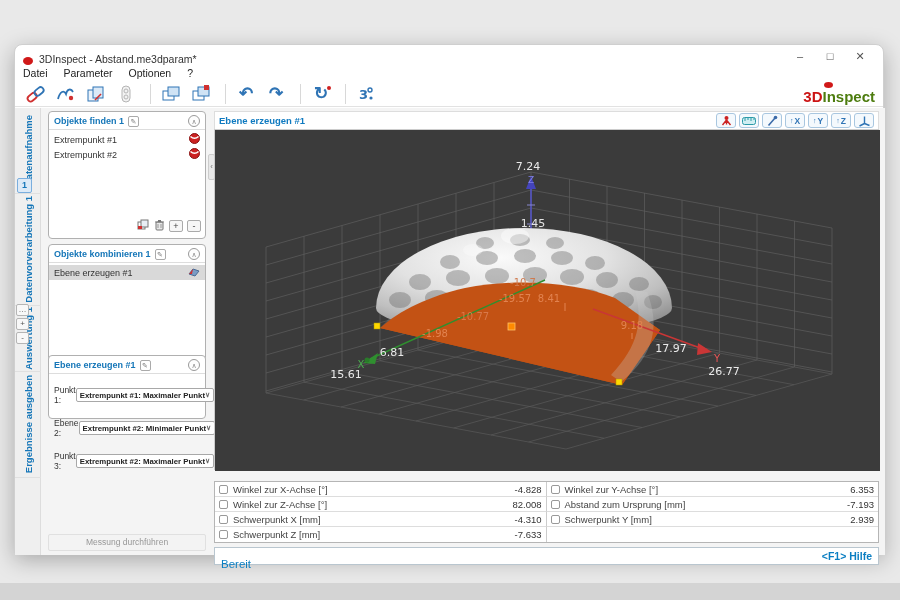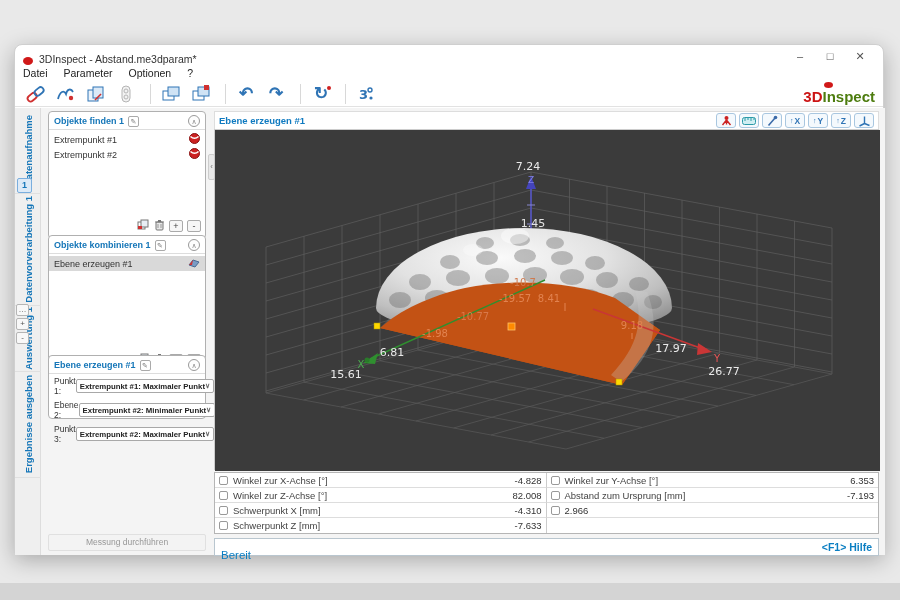--- a/index.html
+++ b/index.html
@@ -47,40 +47,40 @@
   .panel-head { display:flex; align-items:center; padding:3px 5px 2px 5px; border-bottom:1px solid #ddd; }
   .panel-title { color:#1576b8; font-weight:bold; font-size:9px; margin-right:4px; white-space:nowrap; }
   .edit-btn { width:11px; height:11px; border:1px solid #aaa; border-radius:2px; font-size:7px; color:#777; text-align:center; line-height:10px; }
   .collapse-btn { margin-left:auto; width:12px; height:12px; border:1px solid #999; border-radius:50%; color:#888; font-size:7px; text-align:center; line-height:11px; background:#fdfdfd; }
   .plist { padding:2px 0; }
   .plist-item { display:flex; align-items:center; height:15px; padding:0 5px; font-size:9px; color:#333; }
   .plist-item.selected { background:#d9d9d9; }
   .plist-item .obj-icon { margin-left:auto; }
   .panel-foot { position:absolute; bottom:3px; right:4px; display:flex; align-items:center; gap:4px; }
   .mini-btn { width:14px; height:12px; border:1px solid #aaa; background:#f6f6f6; color:#444; font-size:9px; line-height:10px; text-align:center; border-radius:2px; }
-  .field-row { display:flex; align-items:center; padding:2px 5px; }
+  .field-row { display:flex; align-items:center; padding:2px 5px;margin-top:9px; }
   .field-label { font-size:8.5px; color:#333; width:42px; }
   .select { flex:1; height:14px; border:1px solid #a8a8a8; border-radius:2px; background:#fff; display:flex; align-items:center; padding:0 3px;font-weight:bold; }
   .select .val { font-size:7.8px; color:#222; flex:1; white-space:nowrap; overflow:hidden; }
   .select .chev { font-size:7px; color:#666; }
 
   .measure-btn { position:absolute; left:7px; bottom:4px; width:158px; height:17px; background:#f3f3f3; border:1px solid #e0e0e0; border-radius:2px; color:#979797; font-size:8.5px; text-align:center; line-height:15px; }
 
   .split-handle { position:absolute; left:193px; top:46px; width:7px; height:26px; background:#e8e8e8; border:1px solid #ccc; color:#777; font-size:8px; text-align:center; line-height:24px; border-radius:2px; }
 
   
   .vpcol { position:absolute; left:199px; top:3px; width:665px; height:444px; }
   .vp-head { height:18px; display:flex; align-items:center; background:#fff; border:1px solid #ddd; border-bottom:none; padding:0 4px; }
   .vp-title { color:#0f7ac0; font-weight:bold; font-size:9.5px; flex:1; }
   .vp-btn { width:20px; height:15px; border:1px solid #a9c7e0; background:#f4f9fd; border-radius:3px; margin-left:3px; display:flex; align-items:center; justify-content:center; color:#2f74b5; font-size:8.5px; font-weight:bold; }
   .vp-btn .arr { font-size:7px; margin-right:1px; font-weight:normal; }
   .canvas-wrap { width:665px; height:341px; background:#3b3b3b; border:1px solid #ccc; }
 
   
-  .results { margin-top:2px; display:grid; grid-template-columns:1fr 1fr; border:1px solid #b5b5b5; background:#fff; }
+  .results { margin-top:11px; display:grid; grid-template-columns:1fr 1fr; border:1px solid #b5b5b5; background:#fff; }
   .res-cell { display:flex; align-items:center; height:15px; border-bottom:1px solid #ddd; padding:0 4px; }
   .res-cell.lc { border-right:1px solid #ccc; }
   .res-cell:nth-last-child(1), .res-cell:nth-last-child(2) { border-bottom:none; }
   .cb { width:9px; height:9px; border:1px solid #999; border-radius:2px; background:#fff; margin-right:5px; flex:none; }
   .res-label { font-size:9.5px; color:#444; flex:1; white-space:nowrap; }
   .res-value { font-size:9.5px; color:#333; }
   .res-cell.empty { visibility:hidden; }
 
   
   .statusbar { margin-top:4px; height:18px; border:1px solid #b9c6cf; background:#fff; display:flex; align-items:center; padding:0 6px; }
@@ -235,21 +235,21 @@
                 <line x1="1" y1="3" x2="10" y2="3" stroke="#777"></line>
                 <rect x="4" y="1" width="3" height="2" fill="#777"></rect>
                 <line x1="4" y1="5" x2="4" y2="9" stroke="#999"></line>
                 <line x1="7" y1="5" x2="7" y2="9" stroke="#999"></line>
               </svg></span>
           <span class="mini-btn">+</span>
           <span class="mini-btn">-</span>
         </div>
       </div>
 
-      <div class="panel" style="top:127px;height:138px;">
+      <div class="panel" style="top:136px;height:138px;">
         <div class="panel-head">
           <span class="panel-title">Objekte kombinieren 1</span>
           <span class="edit-btn">✎</span>
           <span class="collapse-btn">∧</span>
         </div>
         <div class="plist">
           <div class="plist-item selected">
             <span>Ebene erzeugen #1</span>
             <span class="obj-icon">
               <svg width="12" height="11">
@@ -472,21 +472,22 @@
             <span class="res-label">Abstand zum Ursprung [mm]</span>
             <span class="res-value">-7.193</span>
           </div>
         <div class="res-cell lc">
             <span class="cb"></span>
             <span class="res-label">Schwerpunkt X [mm]</span>
             <span class="res-value">-4.310</span>
           </div>
         <div class="res-cell">
             <span class="cb"></span>
-            <span class="res-value">2.966</span>
+            <span class="res-label">Schwerpunkt Y [mm]</span>
+            <span class="res-value">2.939</span>
           </div>
         <div class="res-cell lc">
             <span class="cb"></span>
             <span class="res-label">Schwerpunkt Z [mm]</span>
             <span class="res-value">-7.633</span>
           </div>
         <div class="res-cell empty"></div>
       </div>
 
       <div class="statusbar">

